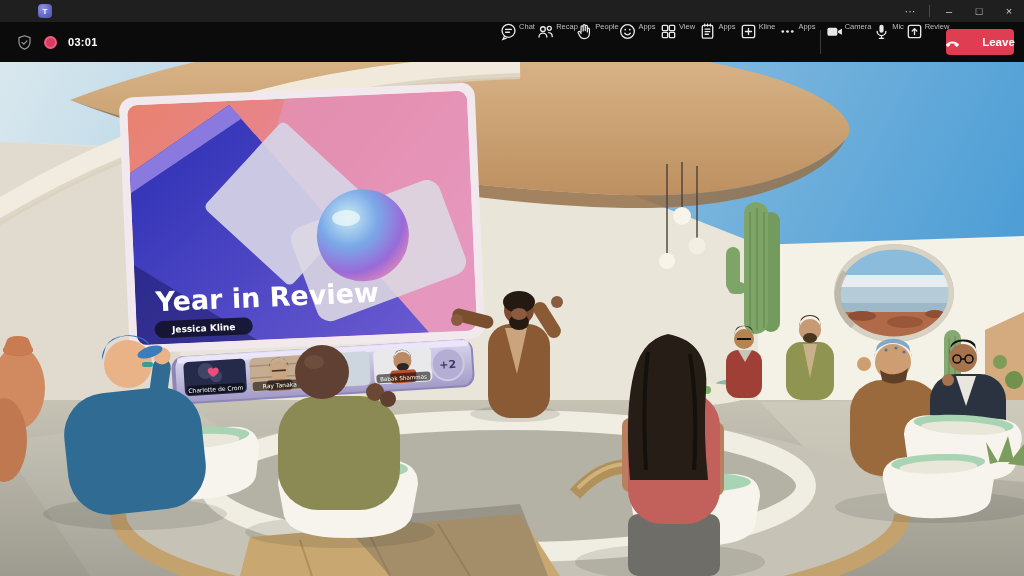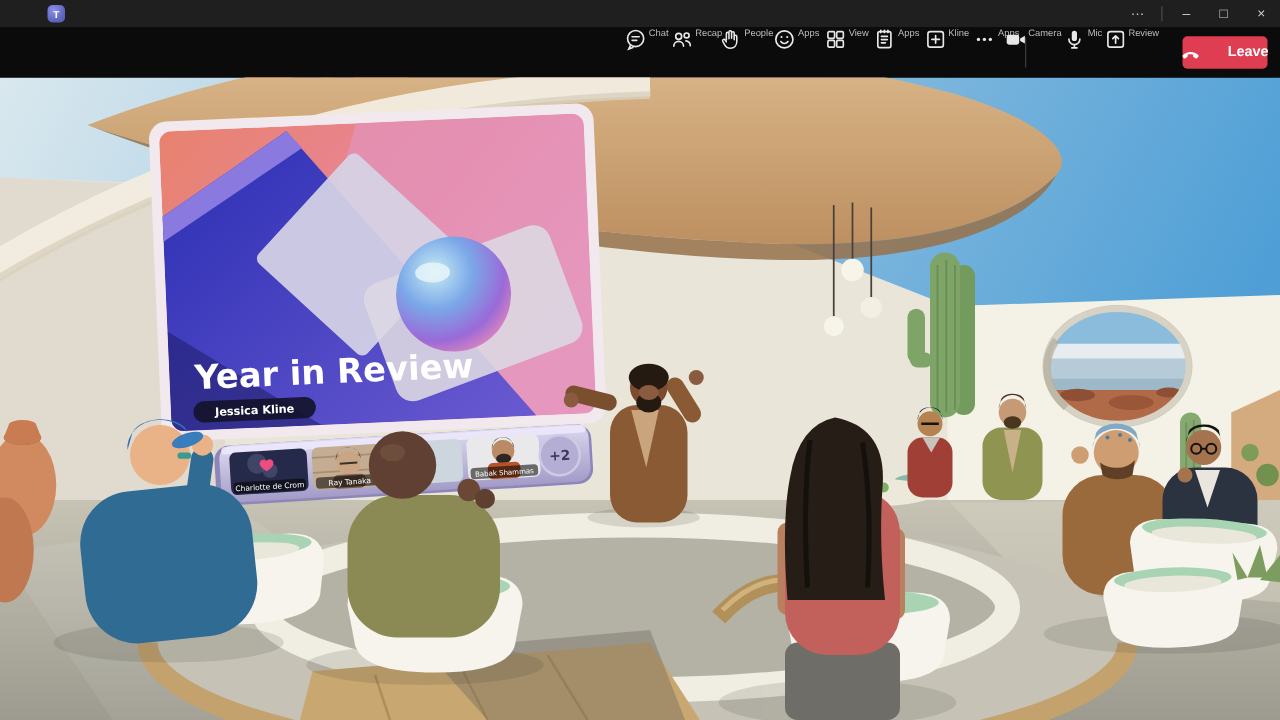--- a/index.html
+++ b/index.html
@@ -18,21 +18,21 @@
 
   
   .toolbar{position:relative;height:40px;background:#0b0b0b;}
   .left-cluster{position:absolute;left:16px;top:0;height:40px;display:flex;align-items:center;gap:11px;}
   .rec-dot{width:13px;height:13px;border-radius:50%;background:#d63d60;border:2px solid #ef5e7e;box-sizing:border-box;}
   .timer{color:#fff;font-size:11px;font-weight:bold;letter-spacing:.3px;}
   .btn-row{position:absolute;left:497px;top:0;display:flex;}
   .tool-btn{width:40px;height:40px;display:flex;flex-direction:row;justify-content:center;gap:1px;color:#e8e8e8;}
   .tool-btn .lbl{font-size:7.5px;color:#bdbdbd;}
   .tool-sep{position:absolute;left:820px;top:8px;width:1px;height:24px;background:#3a3a3a;}
-  .dev-row{position:absolute;left:804px;top:0;display:flex;}
+  .dev-row{position:absolute;left:826px;top:0;display:flex;}
   .leave-btn{position:absolute;right:10px;top:7px;width:68px;height:26px;border-radius:4px;background:#df3e52;
     display:flex;align-items:center;justify-content:center;gap:22px;color:#fff;font-size:11.5px;font-weight:bold;}
   svg.ic{display:block;}
 
   
   .scene{position:relative;width:1024px;height:514px;}
   .scene svg{display:block;}
   svg text{font-family:"DejaVu Sans","Liberation Sans",sans-serif;}
 </style>
 </head>
@@ -45,20 +45,32 @@
     <div class="tb-right">
       <div class="tb-btn">···</div>
       <div class="tb-sep"></div>
       <div class="tb-btn">–</div>
       <div class="tb-btn">□</div>
       <div class="tb-btn">×</div>
     </div>
   </div>
 
   <div class="toolbar">
+    <div class="left-cluster">
+      <span>
+        <svg class="ic" width="17" height="17" viewBox="0 0 20 20">
+            <g fill="none" stroke="#9a9a9a" stroke-width="1.4" stroke-linecap="round" stroke-linejoin="round">
+              <path d="M10 2l6.5 2.2v5c0 4.2-2.7 7.4-6.5 8.6-3.8-1.2-6.5-4.4-6.5-8.6v-5z"></path>
+              <path d="M7 9.8l2.2 2.2 3.6-4"></path>
+            </g>
+          </svg>
+      </span>
+      <span class="rec-dot"></span>
+      <span class="timer">03:01</span>
+    </div>
 
     <div class="btn-row">
       <div class="tool-btn">
         <span>
             <svg class="ic" width="19" height="19" viewBox="0 0 20 20">
               <g fill="none" stroke="#e8e8e8" stroke-width="1.4" stroke-linecap="round">
                 <circle cx="10" cy="9.3" r="6.8"></circle>
                 <path d="M5.6 15.2L4.2 18.2l3.5-1.3"></path>
                 <path d="M7 7.8h6M7 10.8h4"></path>
               </g>

